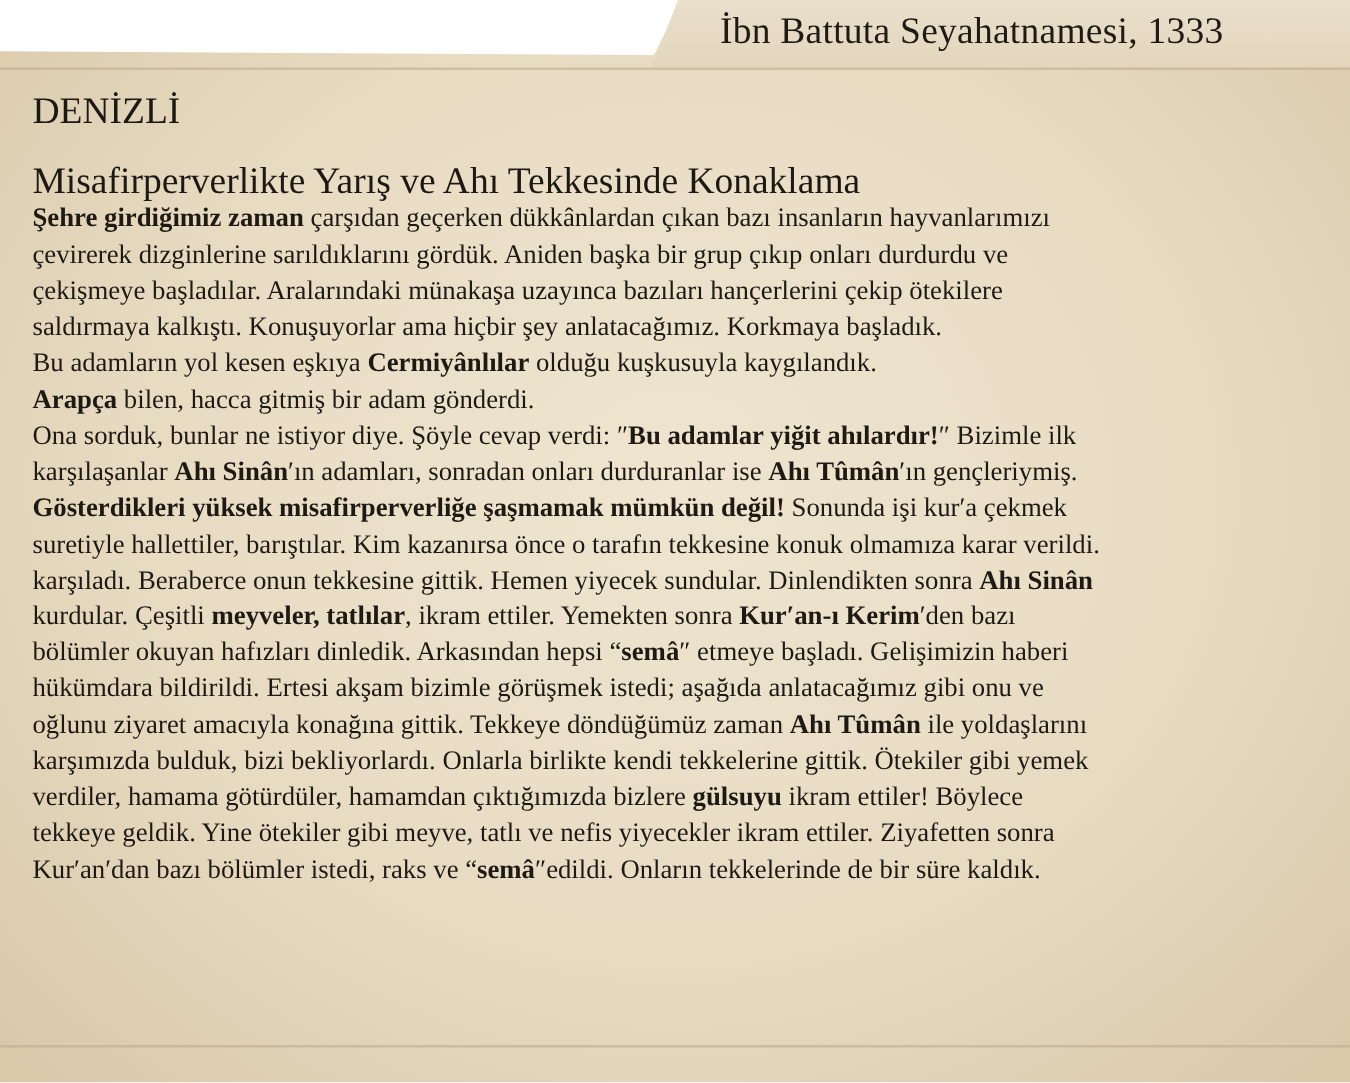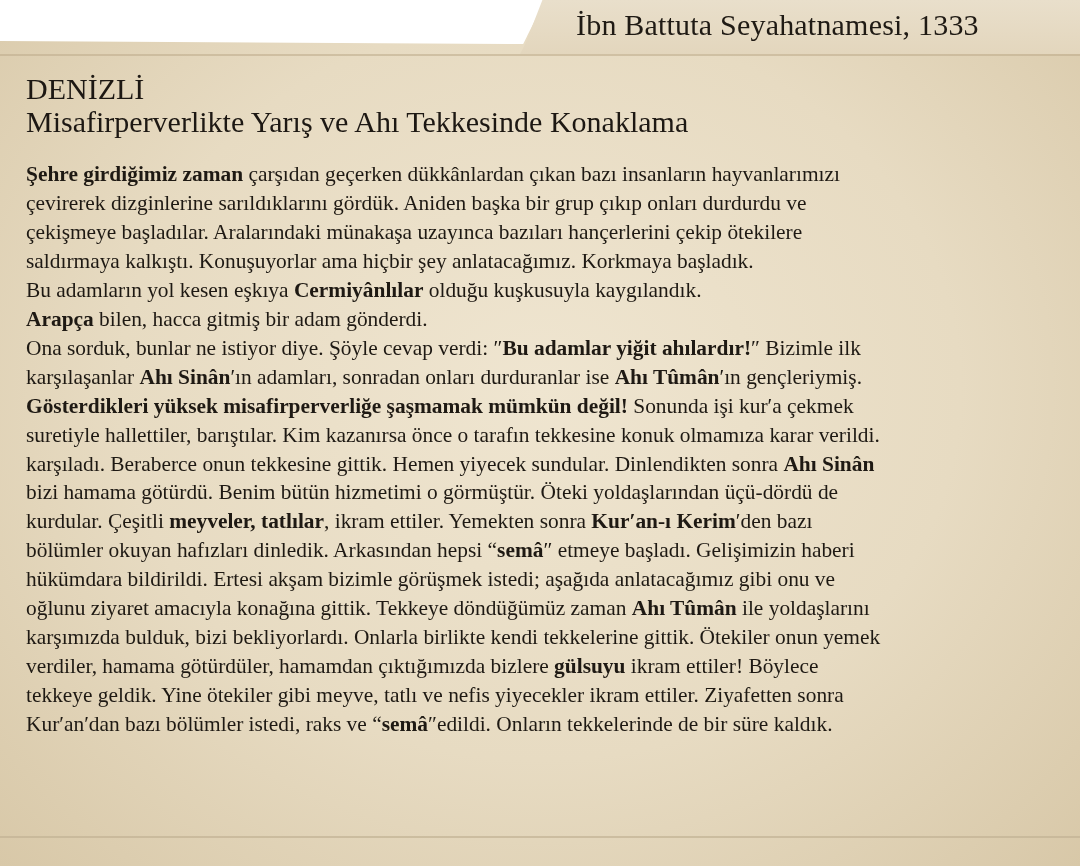--- a/index.html
+++ b/index.html
@@ -37,21 +37,21 @@
     font-size: 30px; color: #1f1a14; letter-spacing: 0.2px;
     white-space: nowrap;
     text-align: center;
   }
   .city {
     position: absolute; left: 26px; top: 72px;
     font-family: "Liberation Serif", serif;
     font-size: 30px; color: #1d1813; white-space: nowrap;
   }
   .section-title {
-    position: absolute; left: 26px; top: 105px;
+    position: absolute; left: 26px; top: 128px;
     font-family: "Liberation Serif", serif;
     font-size: 30px; color: #1d1813; white-space: nowrap;
   }
   .body-text {
     position: absolute; left: 26px; top: 150px; width: 1050px;
     font-family: "Liberation Serif", serif;
     font-size: 21.4px; line-height: 28.95px; color: #1e1913; margin-top: 10px;
   }
   .line { white-space: nowrap; display: block; }
   .b { font-weight: bold; }
@@ -73,24 +73,23 @@
     <span class="line"><span>çevirerek dizginlerine sarıldıklarını gördük. Aniden başka bir grup çıkıp onları durdurdu ve</span></span>
     <span class="line"><span>çekişmeye başladılar. Aralarındaki münakaşa uzayınca bazıları hançerlerini çekip ötekilere</span></span>
     <span class="line"><span>saldırmaya kalkıştı. Konuşuyorlar ama hiçbir şey anlatacağımız. Korkmaya başladık.</span></span>
     <span class="line"><span>Bu adamların yol kesen eşkıya </span><span class="b">Cermiyânlılar</span><span> olduğu kuşkusuyla kaygılandık.</span></span>
     <span class="line"><span class="b">Arapça</span><span> bilen, hacca gitmiş bir adam gönderdi.</span></span>
     <span class="line"><span>Ona sorduk, bunlar ne istiyor diye. Şöyle cevap verdi: ″</span><span class="b">Bu adamlar yiğit ahılardır!</span><span>″ Bizimle ilk</span></span>
     <span class="line"><span>karşılaşanlar </span><span class="b">Ahı Sinân</span><span>′ın adamları, sonradan onları durduranlar ise </span><span class="b">Ahı Tûmân</span><span>′ın gençleriymiş.</span></span>
     <span class="line"><span class="b">Gösterdikleri yüksek misafirperverliğe şaşmamak mümkün değil!</span><span> Sonunda işi kur′a çekmek</span></span>
     <span class="line"><span>suretiyle hallettiler, barıştılar. Kim kazanırsa önce o tarafın tekkesine konuk olmamıza karar verildi.</span></span>
     <span class="line"><span>karşıladı. Beraberce onun tekkesine gittik. Hemen yiyecek sundular. Dinlendikten sonra </span><span class="b">Ahı Sinân</span></span>
-    <span class="line"><span>bizi hamama götürdü. Benim bütün hizmetimi o görmüştür. Öteki yoldaşlarından üçü-dördü de</span></span>
     <span class="line"><span>kurdular. Çeşitli </span><span class="b">meyveler, tatlılar</span><span>, ikram ettiler. Yemekten sonra </span><span class="b">Kur′an-ı Kerim</span><span>′den bazı</span></span>
     <span class="line"><span>bölümler okuyan hafızları dinledik. Arkasından hepsi “</span><span class="b">semâ</span><span>″ etmeye başladı. Gelişimizin haberi</span></span>
     <span class="line"><span>hükümdara bildirildi. Ertesi akşam bizimle görüşmek istedi; aşağıda anlatacağımız gibi onu ve</span></span>
     <span class="line"><span>oğlunu ziyaret amacıyla konağına gittik. Tekkeye döndüğümüz zaman </span><span class="b">Ahı Tûmân</span><span> ile yoldaşlarını</span></span>
-    <span class="line"><span>karşımızda bulduk, bizi bekliyorlardı. Onlarla birlikte kendi tekkelerine gittik. Ötekiler onun yemek</span></span>
+    <span class="line"><span>karşımızda bulduk, bizi bekliyorlardı. Onlarla birlikte kendi tekkelerine gittik. Ötekiler gibi yemek</span></span>
     <span class="line"><span>verdiler, hamama götürdüler, hamamdan çıktığımızda bizlere </span><span class="b">gülsuyu</span><span> ikram ettiler! Böylece</span></span>
     <span class="line"><span>tekkeye geldik. Yine ötekiler gibi meyve, tatlı ve nefis yiyecekler ikram ettiler. Ziyafetten sonra</span></span>
     <span class="line"><span>Kur′an′dan bazı bölümler istedi, raks ve “</span><span class="b">semâ</span><span>″edildi. Onların tekkelerinde de bir süre kaldık.</span></span>
   </div>
 
 <div class="footer-rule"></div>
 
 </body></html>

